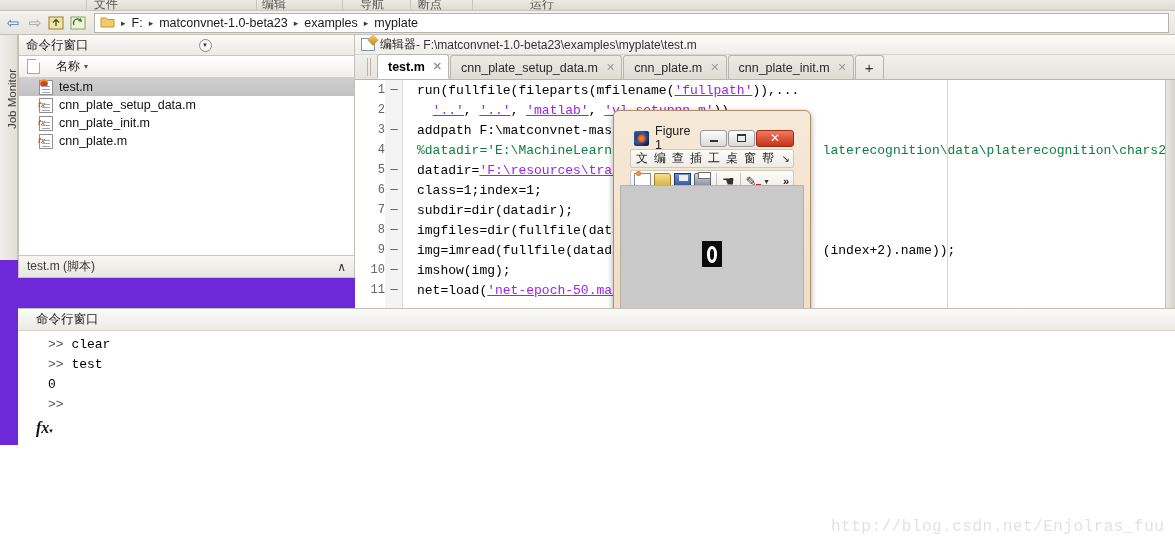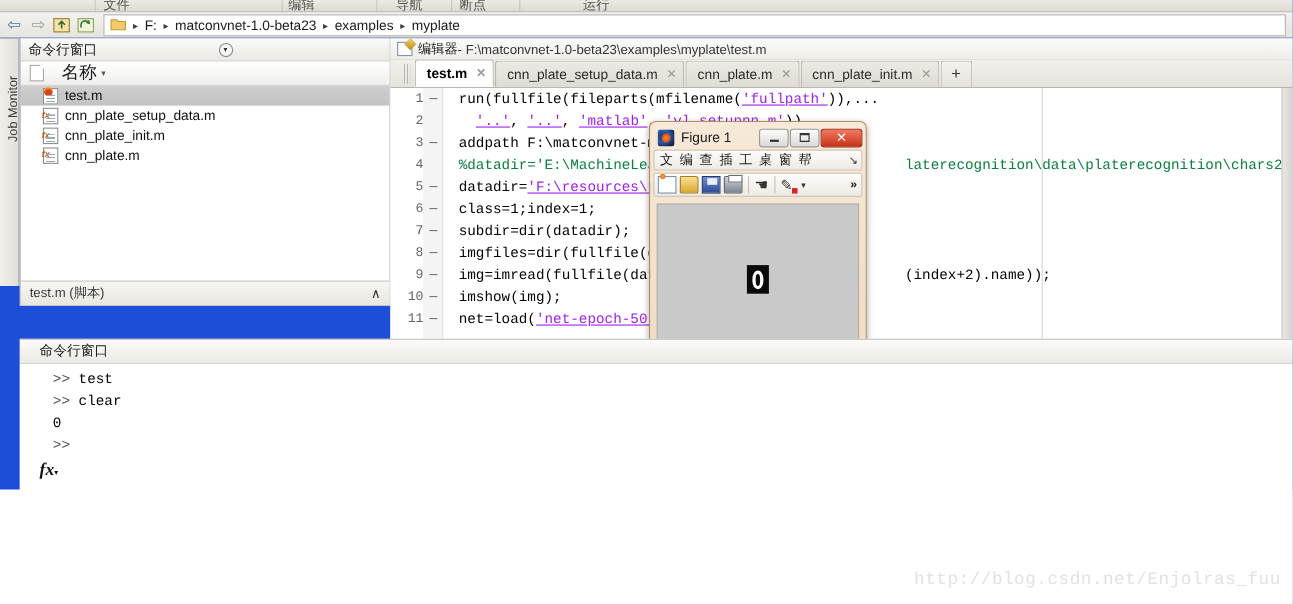--- a/index.html
+++ b/index.html
@@ -5,21 +5,21 @@
   * { box-sizing: border-box; }
   html, body {
     margin: 0; padding: 0;
     width: 1175px; height: 549px;
     overflow: hidden;
     background: #ffffff;
     font-family: "Liberation Sans", sans-serif;
     font-size: 12px;
     color: #000;
   }
-  #root { position: relative; width: 1175px; height: 445px; background: #1d4ed8; }
+  #root { position: relative; width: 1175px; height: 445px; background: #6d28d9; }
 
   
   .menustrip {
     position: absolute; left: 0; top: 0; width: 1175px; height: 11px;
     background: linear-gradient(#eceae4, #dedbd3);
     border-bottom: 1px solid #c6c3bc;
     overflow: hidden;
   }
   .menustrip .mi {
     position: absolute; top: -4px;
@@ -108,21 +108,21 @@
   }
   .colhdr .pgicon {
     width: 13px; height: 15px; background: #fff; border: 1px solid #a9a9a9;
     margin-right: 16px; position: relative;
   }
   .colhdr .pgicon:after {
     content:""; position:absolute; right:-1px; top:-1px;
     border-left: 4px solid transparent; border-top: 4px solid #fff;
     border-right: 0; border-bottom: 0;
   }
-  .colhdr .cname { font-size: 16px; color: #1b1b1b; text-align: right; }
+  .colhdr .cname { font-size: 12px; color: #1b1b1b; text-align: right; }
   .colhdr .sortarr { font-size: 8px; color: #555; margin-left: 4px; }
 
   .filelist { padding-top: 0; }
   .filerow {
     height: 18px; display: flex; align-items: center; padding-left: 20px;
     font-size: 12.5px; color: #111;
   }
   .filerow.sel { background: linear-gradient(#cfcfcf,#c2c2c2); }
   .ficon {
     width: 14px; height: 15px; margin-right: 6px; position: relative;
@@ -259,26 +259,26 @@
     background: #d6d6d6;
   }
   .vsplit {
     position: absolute; left: 810px; top: 45px; bottom: 0; width: 10px;
     background: linear-gradient(90deg,#e9e7e2,#d6d3cc);
     border-left: 1px solid #c3c0b9;
   }
 
   
   .figwin {
-    position: absolute; left: 590px; top: 110px; width: 198px; height: 222px;
+    position: absolute; left: 613px; top: 110px; width: 198px; height: 222px;
     background: linear-gradient(#f7e9d8,#efdcc4);
     border: 1px solid #b08d62;
     border-radius: 6px 6px 3px 3px;
     box-shadow: 0 2px 6px rgba(0,0,0,0.35);
-    padding: 3px;
+    padding: 16px;
   }
   .figtitlebar {
     height: 22px; display: flex; align-items: center;
     padding-left: 4px;
   }
   .matlab-logo {
     width: 15px; height: 15px; margin-right: 6px; flex: none;
     position: relative; overflow: hidden;
     background: radial-gradient(ellipse at 30% 40%, #1b3a6b 0%, #2a5ca8 45%, #0e2347 80%);
     border-radius: 2px;
@@ -558,22 +558,22 @@
     <div class="figcanvas">
       <span class="plateimg">
           <i class="zero"></i>
         </span>
     </div>
   </div>
 
   <div class="cmdpanel">
     <div class="cmdhdr">命令行窗口</div>
     <div class="cmdbody">
+      <div class="cmdline"><span class="prompt">&gt;&gt;</span><span> clear</span></div>
       <div class="cmdline"><span class="prompt">&gt;&gt;</span><span> test</span></div>
-      <div class="cmdline"><span class="prompt">&gt;&gt;</span><span> clear</span></div>
       <div class="cmdline">0</div>
       <div class="cmdline"><span class="prompt">&gt;&gt;</span></div>
       <div class="fxmark"><span>fx</span><span class="tri">▾</span></div>
     </div>
   </div>
 
   <div class="watermark">http://blog.csdn.net/Enjolras_fuu</div>
 
 </div>
 

